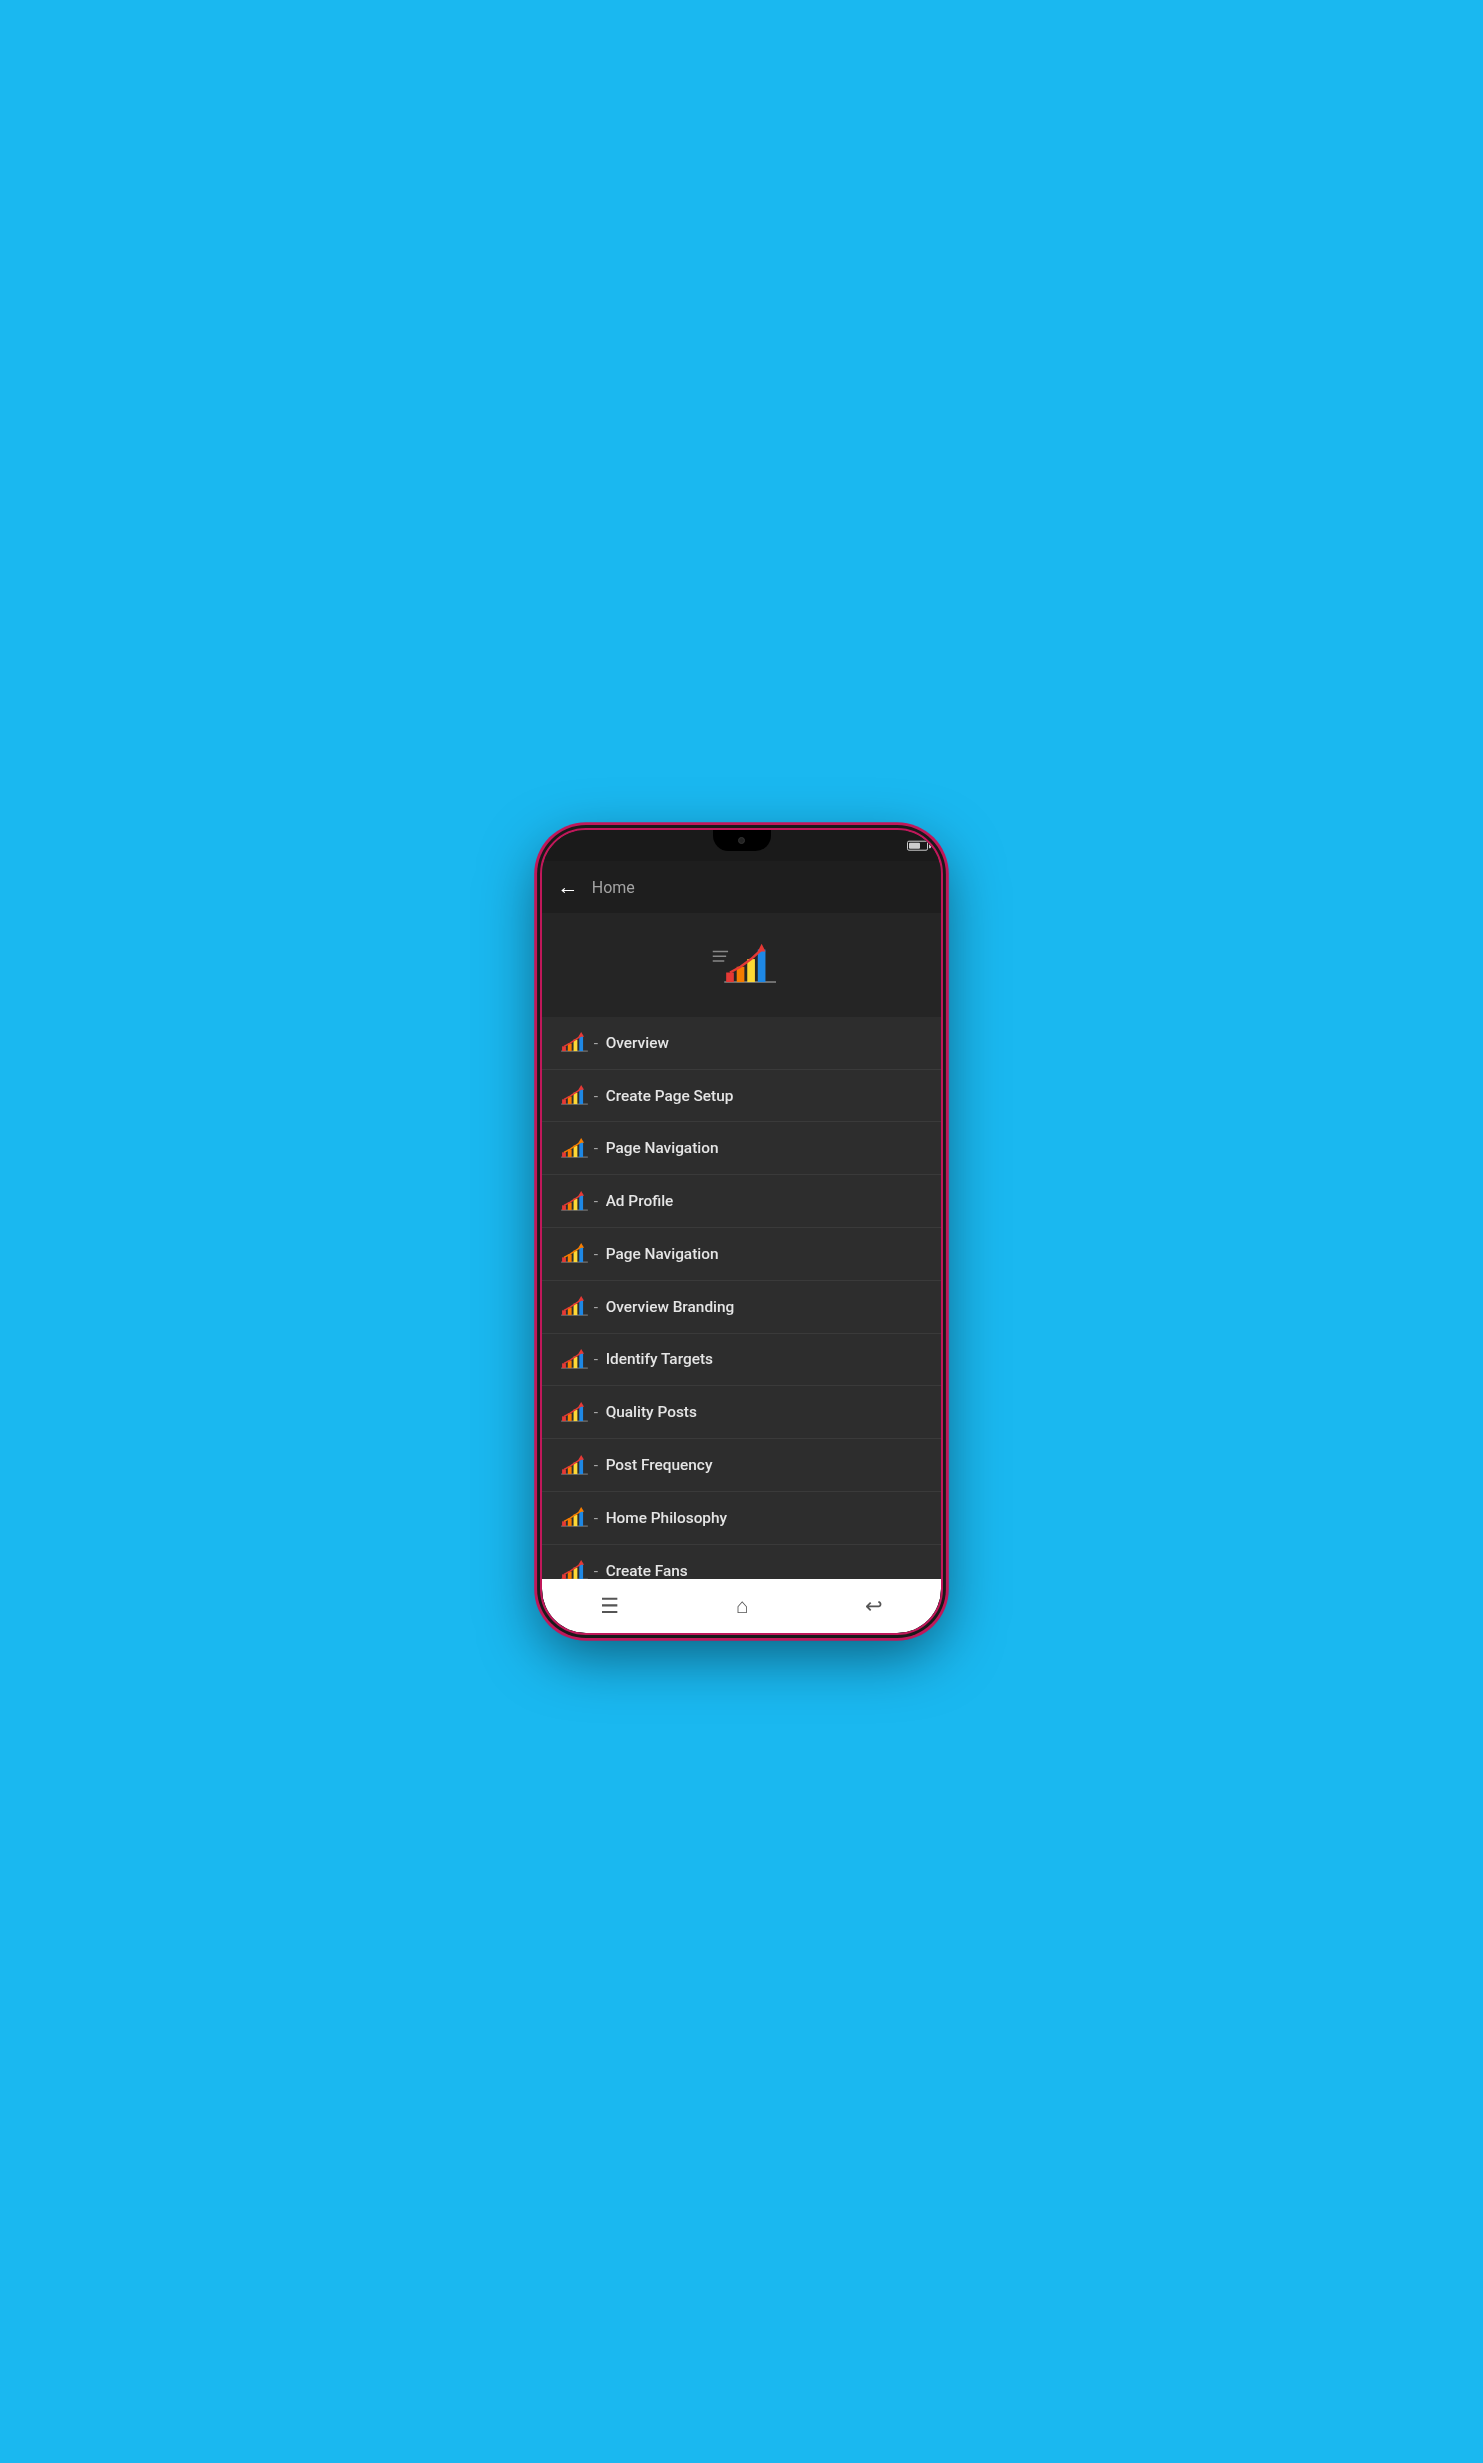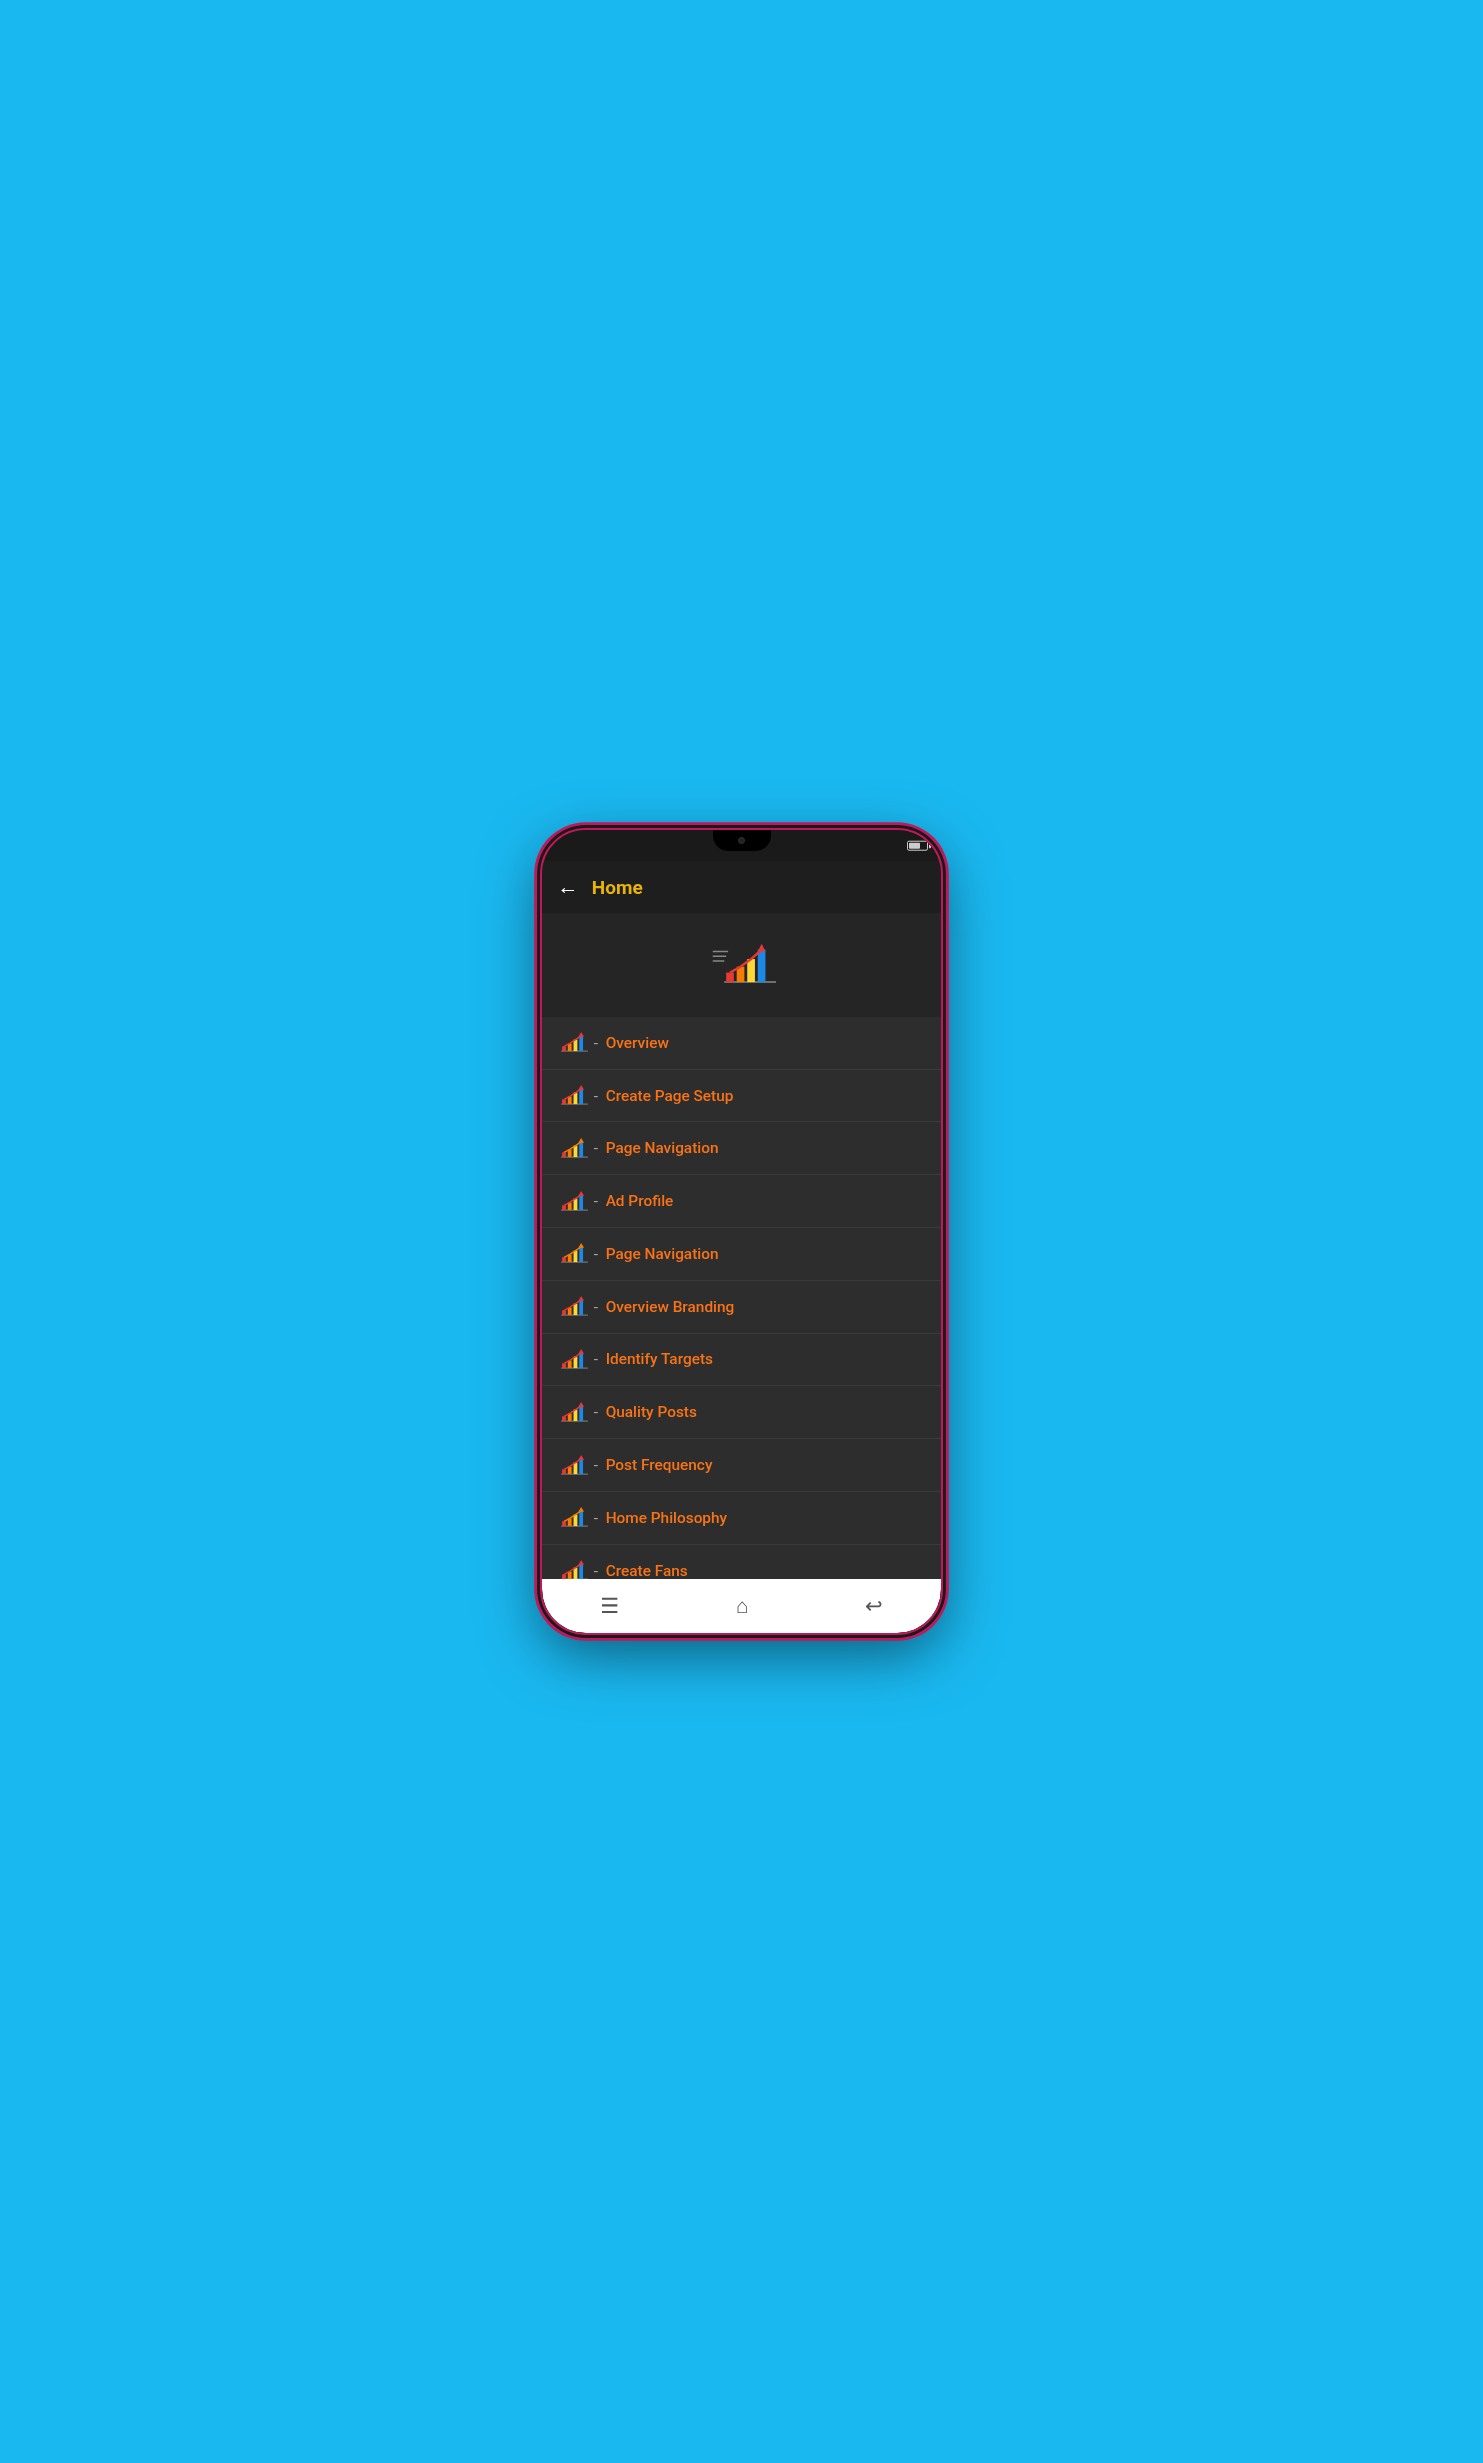--- a/index.html
+++ b/index.html
@@ -142,23 +142,23 @@
     }
 
     .back-arrow {
       color: #fff;
       font-size: 21px;
       cursor: pointer;
       line-height: 1;
     }
 
     .app-title {
-      color: #eab308;
-      font-size: 19px;
-      font-weight: 700;
+      color: #a3a3a3;
+      font-size: 16px;
+      font-weight: 400;
     }
 
     
     .hero {
       background: #252525;
       padding: 19px 15.4px 17.3px;
       display: flex;
       flex-direction: column;
       align-items: center;
       flex-shrink: 0;
@@ -204,21 +204,21 @@
       margin-right: 3.8px;
     }
 
     .menu-dash {
       color: #aaa;
       font-size: 15.4px;
       margin: 0 7.7px 0 1.9px;
     }
 
     .menu-label {
-      color: #f97316;
+      color: #e5e5e5;
       font-size: 15.4px;
       font-weight: 500;
     }
 
     
     .bottom-nav {
       background: #fff;
       height: 54px;
       display: flex;
       align-items: center;

